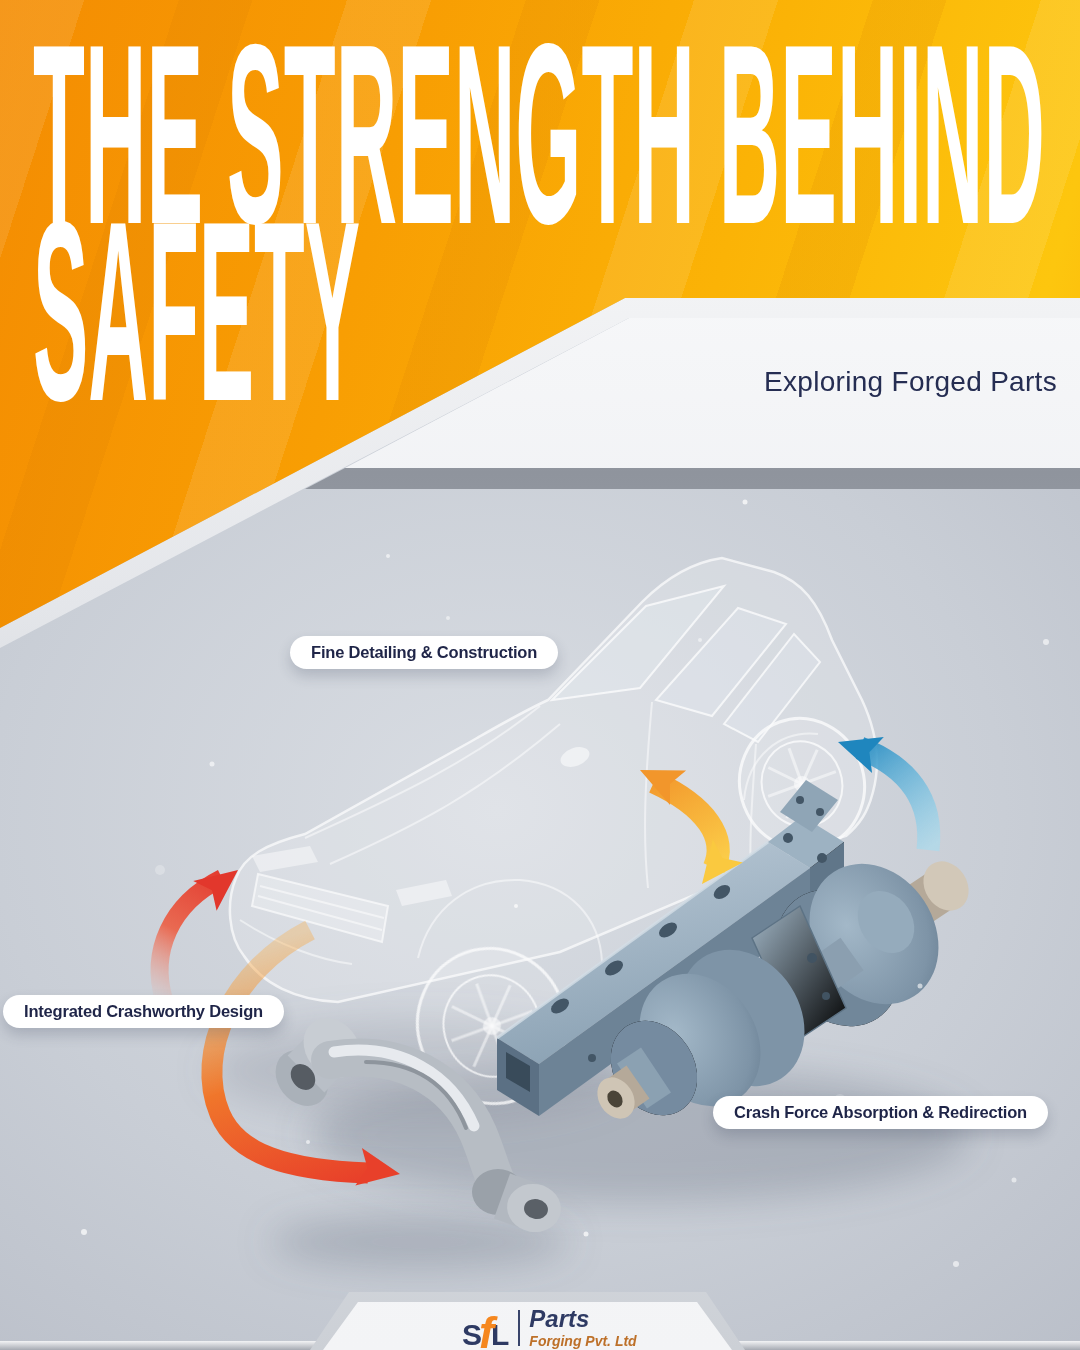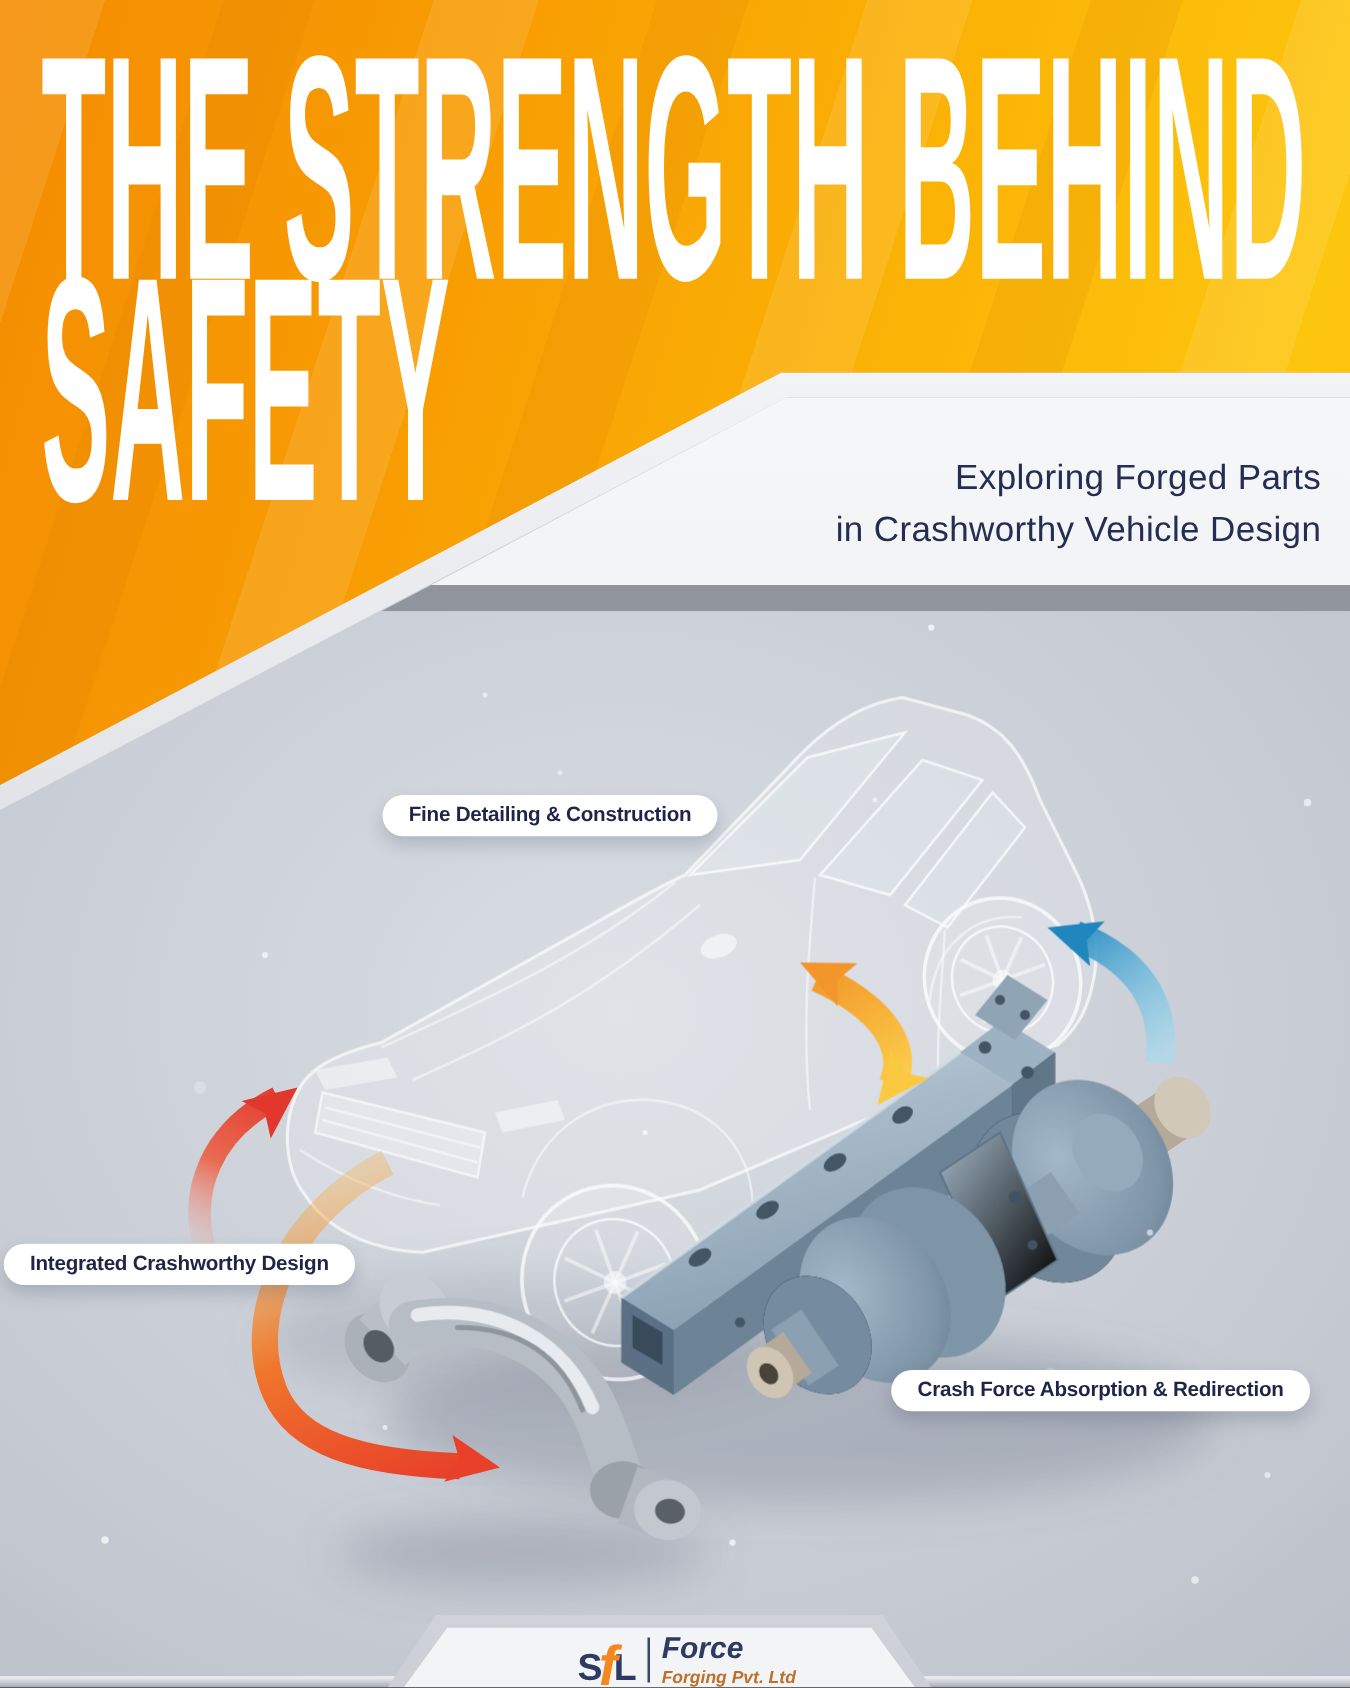--- a/index.html
+++ b/index.html
@@ -45,21 +45,21 @@
     font-size:28px; line-height:42px; color:#252d52; letter-spacing:.3px;
   }
 
   
   .pill {
     position:absolute; height:33px; display:flex; align-items:center;
     padding:0 21px; background:#ffffff; border-radius:17px;
     font-size:16.5px; font-weight:bold; color:#1f2548; white-space:nowrap;
     letter-spacing:-.2px; box-shadow:0 7px 14px rgba(40,50,75,.20);
   }
-  .pill-fine       { left:306px; top:636px; }
+  .pill-fine       { left:290px; top:636px; }
   .pill-integrated { left:3px;  top:995px; }
   .pill-crash      { left:713px; top:1096px; }
 
   .scene { position:absolute; left:0; top:0; }
 
   
   .bottom-strip { position:absolute; left:0; top:1341px; width:1080px; height:9px;
     background:linear-gradient(180deg,#f2f3f5,#a6aab2); }
   .foot-bevel { position:absolute; inset:0;
     clip-path:polygon(349px 1292px, 706px 1292px, 745px 1350px, 310px 1350px);
@@ -298,32 +298,31 @@
   <div class="bevel"></div>
   <div class="orange-header"></div>
 
   <svg class="title-svg" width="1080" height="430" viewBox="0 0 1080 430">
     <text x="33" y="223" font-family="Liberation Sans, DejaVu Sans, sans-serif" font-weight="bold" font-size="256" fill="#ffffff" textLength="1012" lengthAdjust="spacingAndGlyphs">THE STRENGTH BEHIND</text>
     <text x="33" y="400" font-family="Liberation Sans, DejaVu Sans, sans-serif" font-weight="bold" font-size="256" fill="#ffffff" textLength="327" lengthAdjust="spacingAndGlyphs">SAFETY</text>
   </svg>
 
   <div class="subtitle">
     <div>Exploring Forged Parts</div>
-    <div>in Crashworthy Vehicle Design</div>
   </div>
 
   <div class="bottom-strip"></div>
   <div class="foot-bevel"></div>
   <div class="foot-plate"></div>
   <div class="logo">
     <div class="logo-mark">
       <span class="s">S</span>
       <span class="f">f</span>
       <span class="l">L</span>
     </div>
     <div class="logo-divider"></div>
     <div class="logo-text">
-      <span class="brand-name">Force</span>
+      <span class="brand-name">Parts</span>
       <span class="brand-tagline">Forging Pvt. Ltd</span>
     </div>
   </div>
 
 </div>
 
 </body></html>

